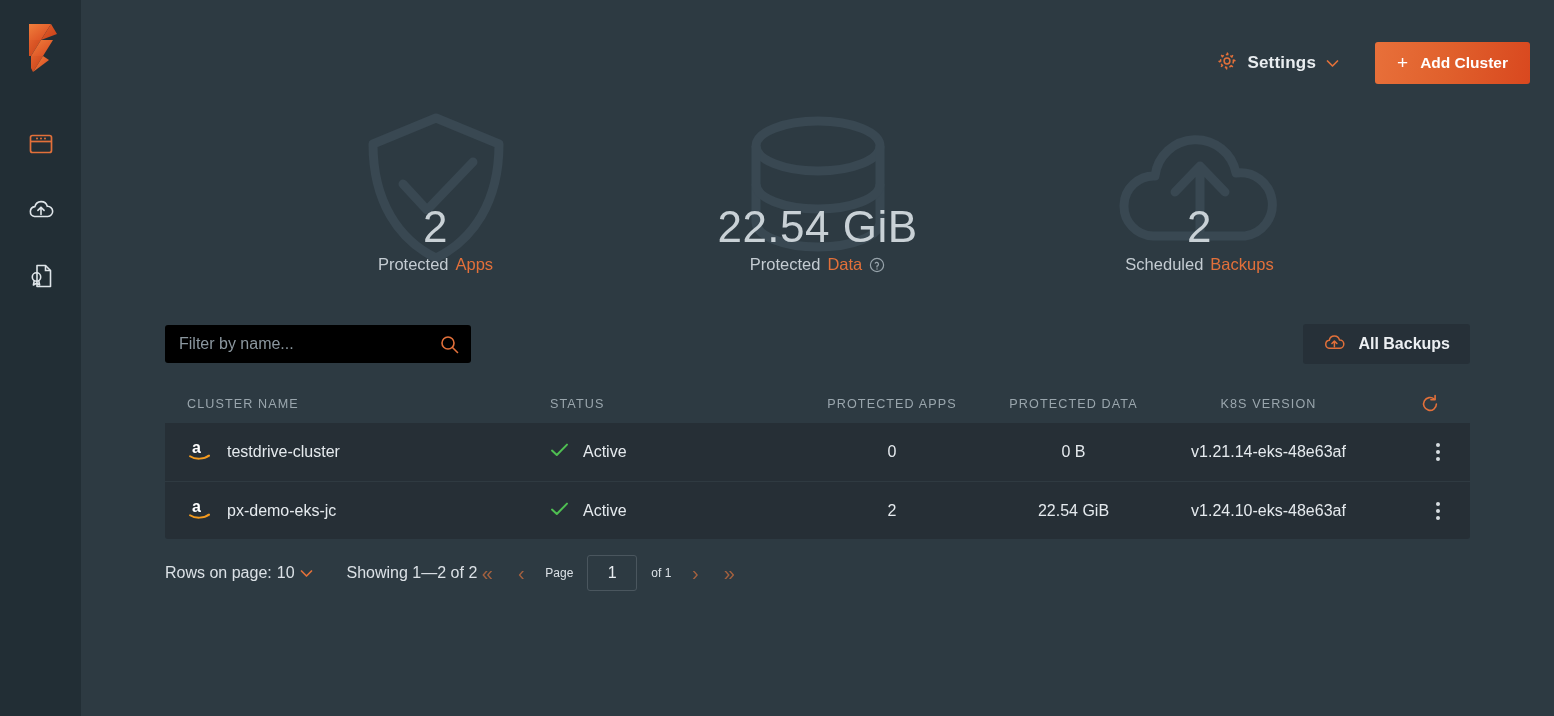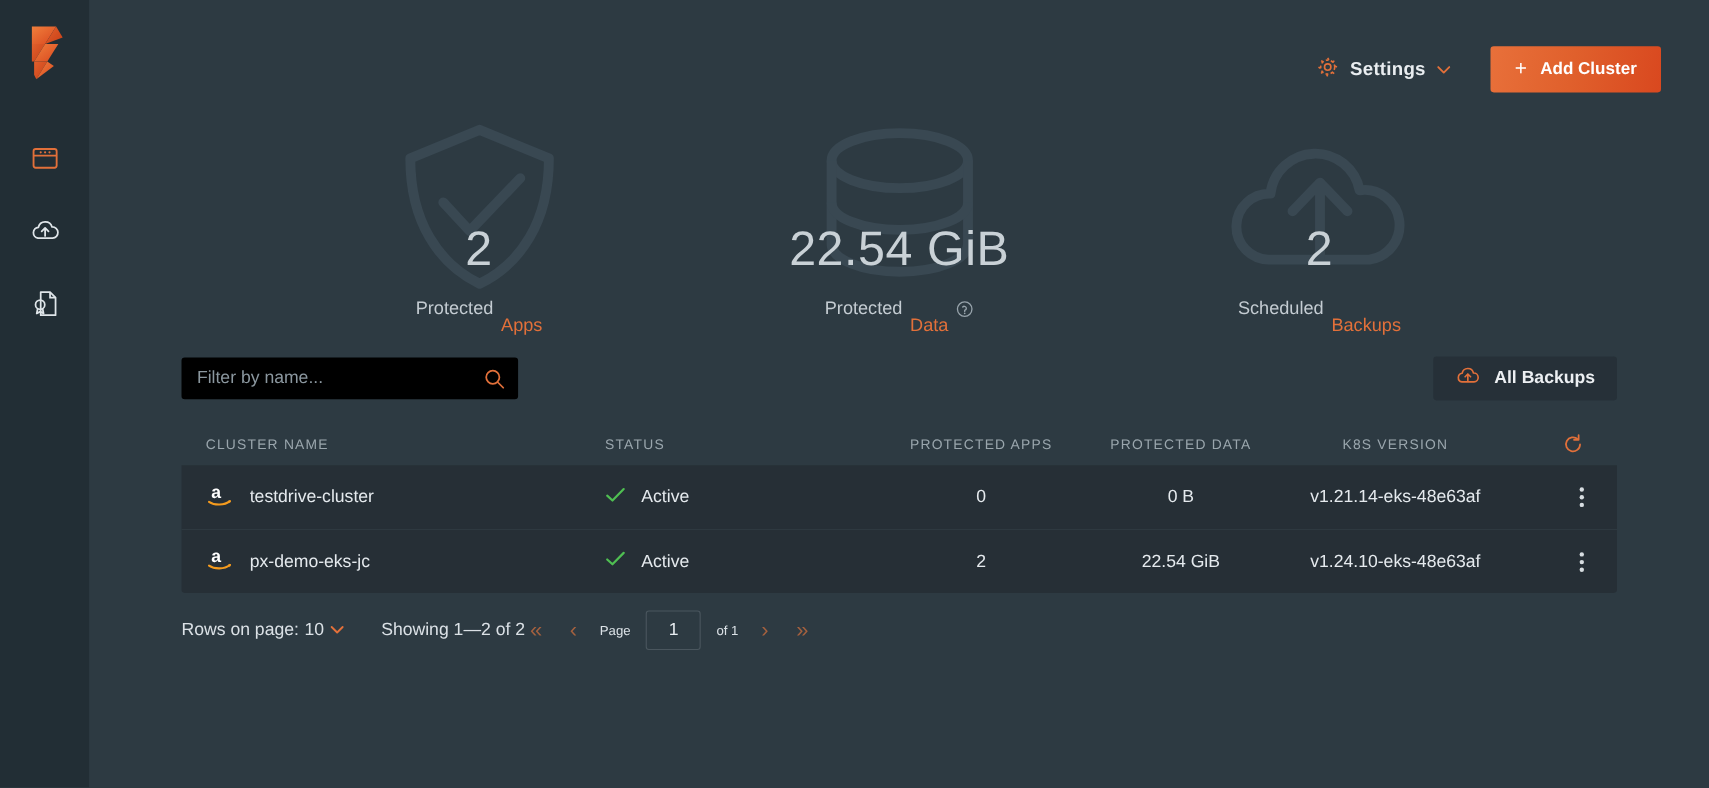--- a/index.html
+++ b/index.html
@@ -27,21 +27,21 @@
     cursor: pointer;
   }
 
   
   .main { flex: 1; position: relative; height: 716px; }
 
   
   .topbar {
     height: 118px;
     display: flex; align-items: center; justify-content: flex-end;
-    padding-right: 44px;
+    padding-right: 24px;
     padding-top: 8px;
   }
   .settings-btn {
     display: flex; align-items: center; gap: 10px;
     color: #e9edf0; font-size: 17px; font-weight: 600;
     cursor: pointer; margin-right: 36px;
   }
   .settings-label { letter-spacing: .2px; }
   .chev-down { color: #e2703a; font-size: 13px; line-height: 1; }
 
@@ -72,21 +72,21 @@
   .stat-num {
     position: absolute; left: 0; right: 0; top: 92px;
     font-size: 44px; color: #c9d1d6; font-weight: 400;
     letter-spacing: .5px;
   }
   .stat-lbl {
     position: absolute; left: 0; right: 0; top: 145px;
     font-size: 16.5px; color: #c4ccd2;
     display: flex; align-items: center; justify-content: center; gap: 7px;
   }
-  .stat-lbl .hi { color: #e2703a; margin-top: 32px; }
+  .stat-lbl .hi { color: #e2703a; }
   .help-icon { display: inline-flex; }
 
   
   .content { padding: 0 28px 0 28px; margin-top: 14px; }
   .table-top {
     display: flex; align-items: center; justify-content: space-between;
     padding: 0 56px 0 56px;
   }
   .search-wrap {
     position: relative;

